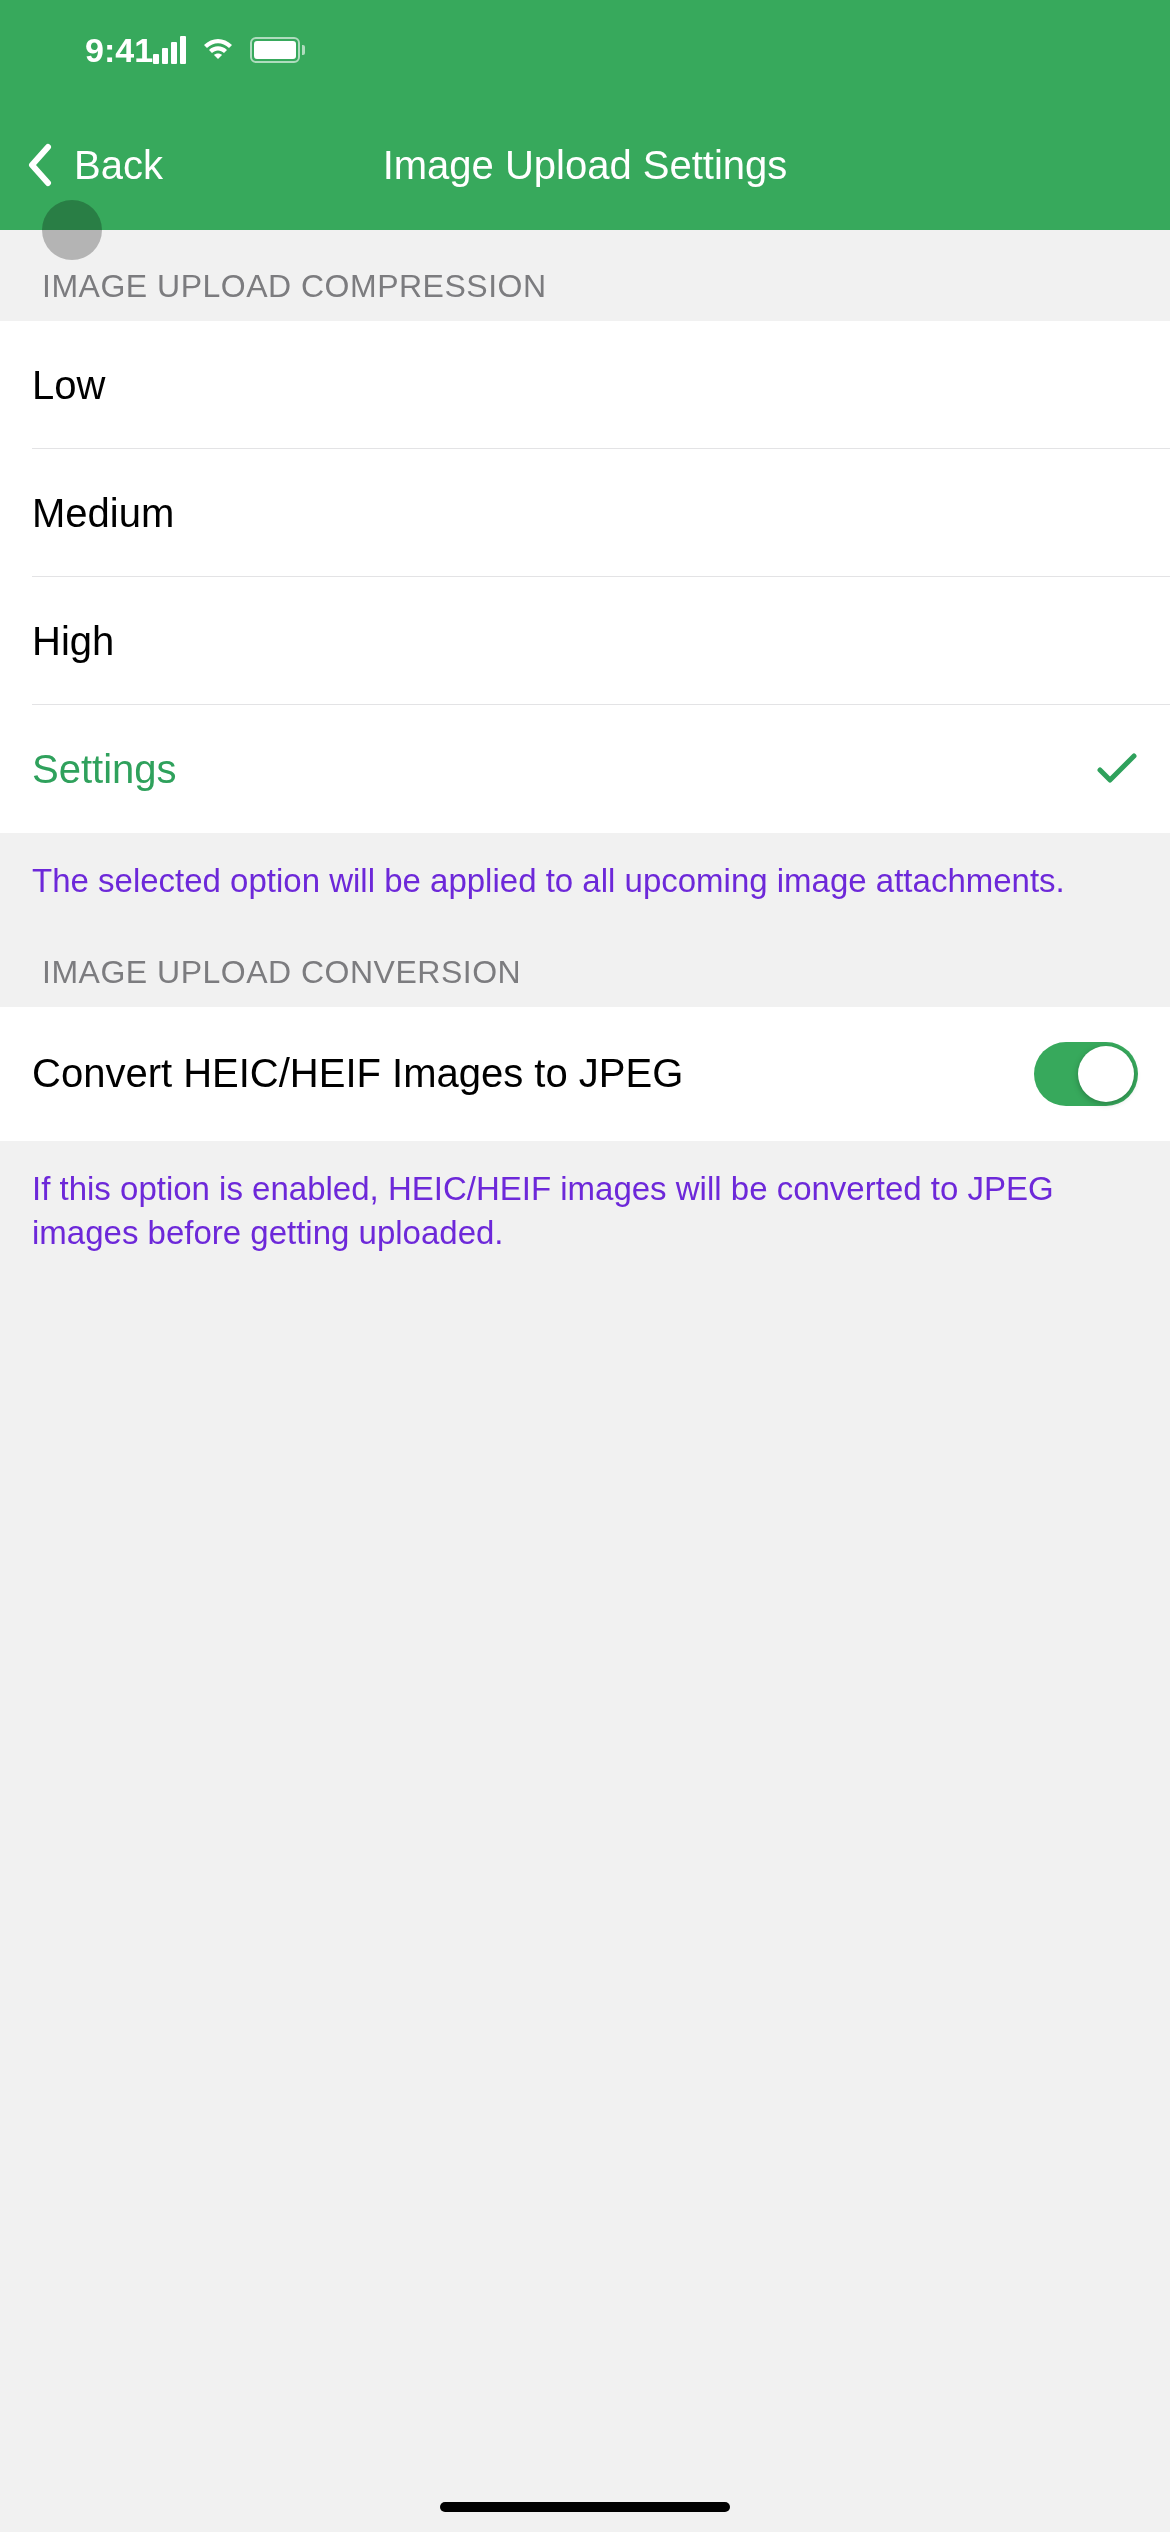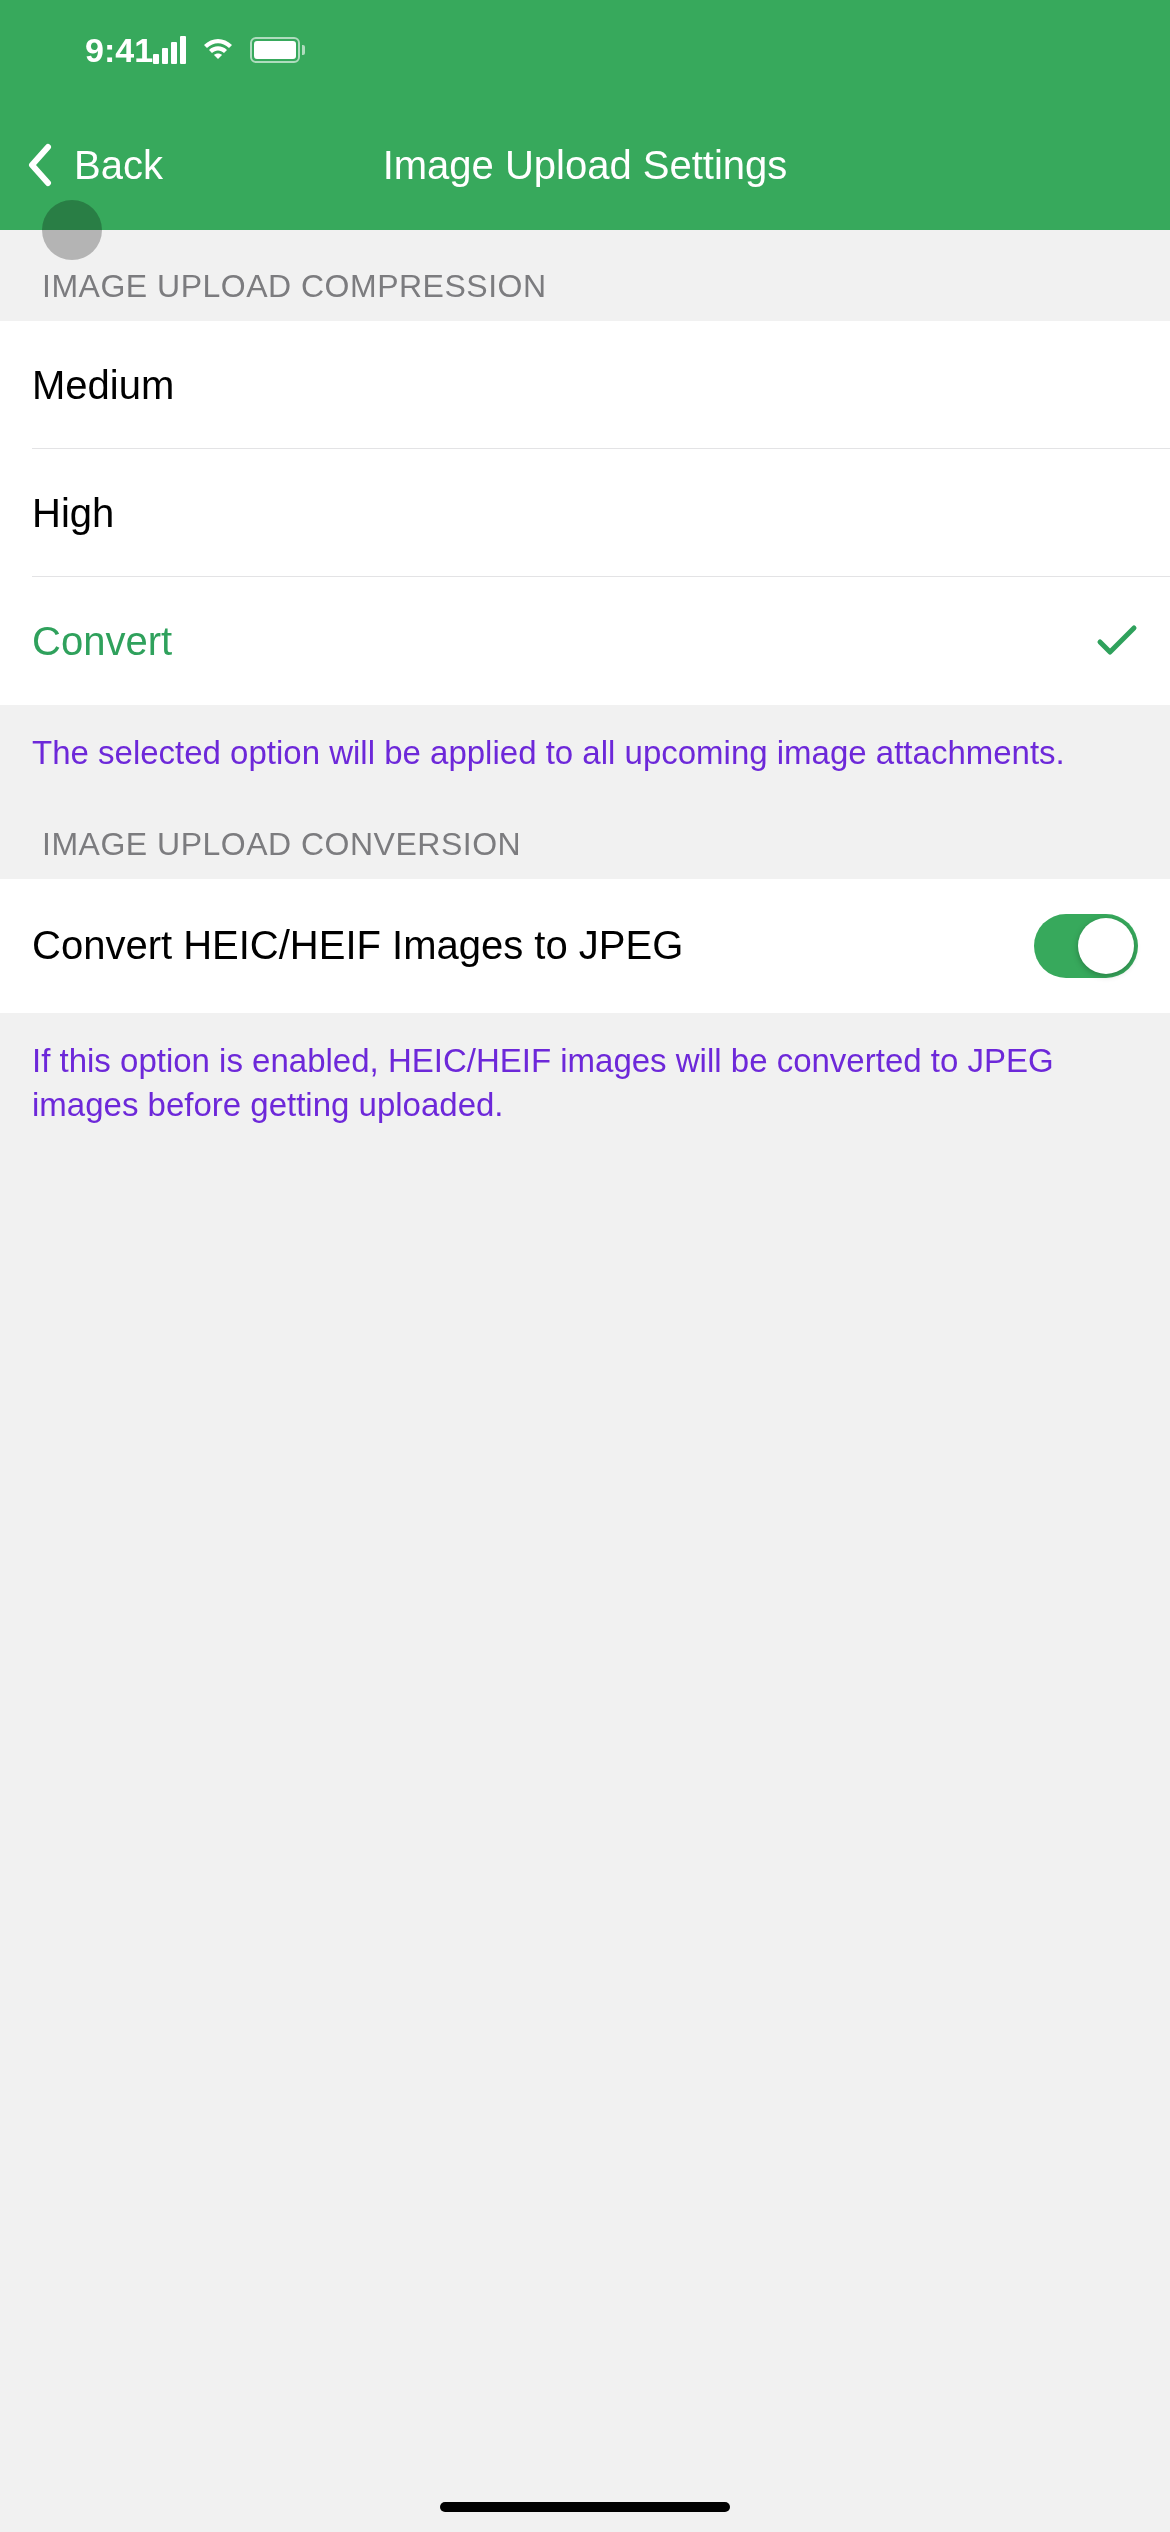--- a/index.html
+++ b/index.html
@@ -224,27 +224,30 @@
     <span>Back</span>
   </div>
   <div class="nav-title">Image Upload Settings</div>
 </div>
 
 <div class="touch-dot"></div>
 
 <div class="section-header first">Image Upload Compression</div>
 <div class="list-group">
   <div class="list-row">
+    <span class="row-label">Low</span>
+  </div>
+  <div class="list-row">
     <span class="row-label">Medium</span>
   </div>
   <div class="list-row">
     <span class="row-label">High</span>
   </div>
   <div class="list-row">
-    <span class="row-label selected">Convert</span>
+    <span class="row-label selected">Settings</span>
     <span class="checkmark">
       <svg width="42" height="38" viewBox="0 0 42 38">
         <polyline points="4,20 14,30 38,6" fill="none" stroke="#2fa15c" stroke-width="5" stroke-linecap="round" stroke-linejoin="round"></polyline>
       </svg>
     </span>
   </div>
 </div>
 <div class="section-footer">The selected option will be applied to all upcoming image attachments.</div>
 
 <div class="section-header">Image Upload Conversion</div>

